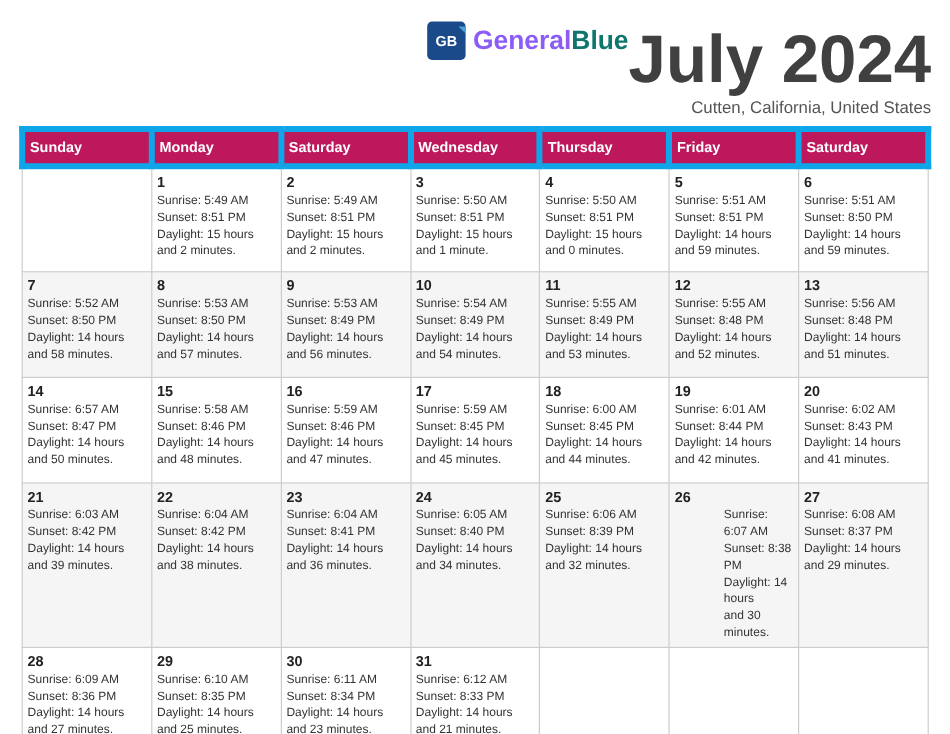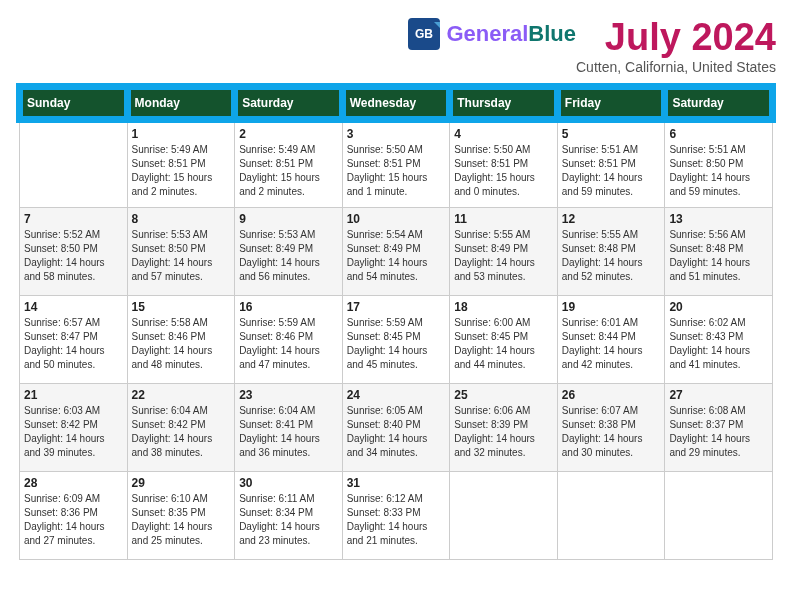--- a/index.html
+++ b/index.html
@@ -18,41 +18,41 @@
     }
     .logo {
       display: flex;
       flex-direction: column;
       align-items: flex-start;
     }
     .title-block {
       text-align: right;
     }
     .month-title {
-      font-size: 38px;
+      font-size: 56px;
       font-weight: bold;
-      color: #be185d;
+      color: #404040;
     }
     .location {
       font-size: 14px;
       color: #555;
     }
     .calendar {
       width: 100%;
       border-collapse: collapse;
       font-size: 11px;
     }
     .calendar th {
-      background: #14532d;
+      background: #be185d;
       color: #fff;
       padding: 6px 4px;
       text-align: left;
       font-size: 12px;
       font-weight: bold;
-      border: 7px solid #0ea5e9;
+      border: 5px solid #0ea5e9;
     }
     .calendar td {
       border: 1px solid #ccc;
       vertical-align: top;
       padding: 4px;
       width: calc(100% / 7);
       height: 88px;
       background: #fff;
     }
     .calendar tr:nth-child(even) td {
@@ -288,21 +288,21 @@
         </td>
         <td>
           <div class="day-num">25</div>
           <div class="day-info" style="white-space: pre-line;">Sunrise: 6:06 AM
 Sunset: 8:39 PM
 Daylight: 14 hours
 and 32 minutes.</div>
         </td>
         <td>
           <div class="day-num">26</div>
-          <div class="day-info" style="white-space: pre-line;">Sunrise: 6:07 AM
+          <div class="day-info" style="white-space: pre-line; margin-left: 41px;">Sunrise: 6:07 AM
 Sunset: 8:38 PM
 Daylight: 14 hours
 and 30 minutes.</div>
         </td>
         <td>
           <div class="day-num">27</div>
           <div class="day-info" style="white-space: pre-line;">Sunrise: 6:08 AM
 Sunset: 8:37 PM
 Daylight: 14 hours
 and 29 minutes.</div>

